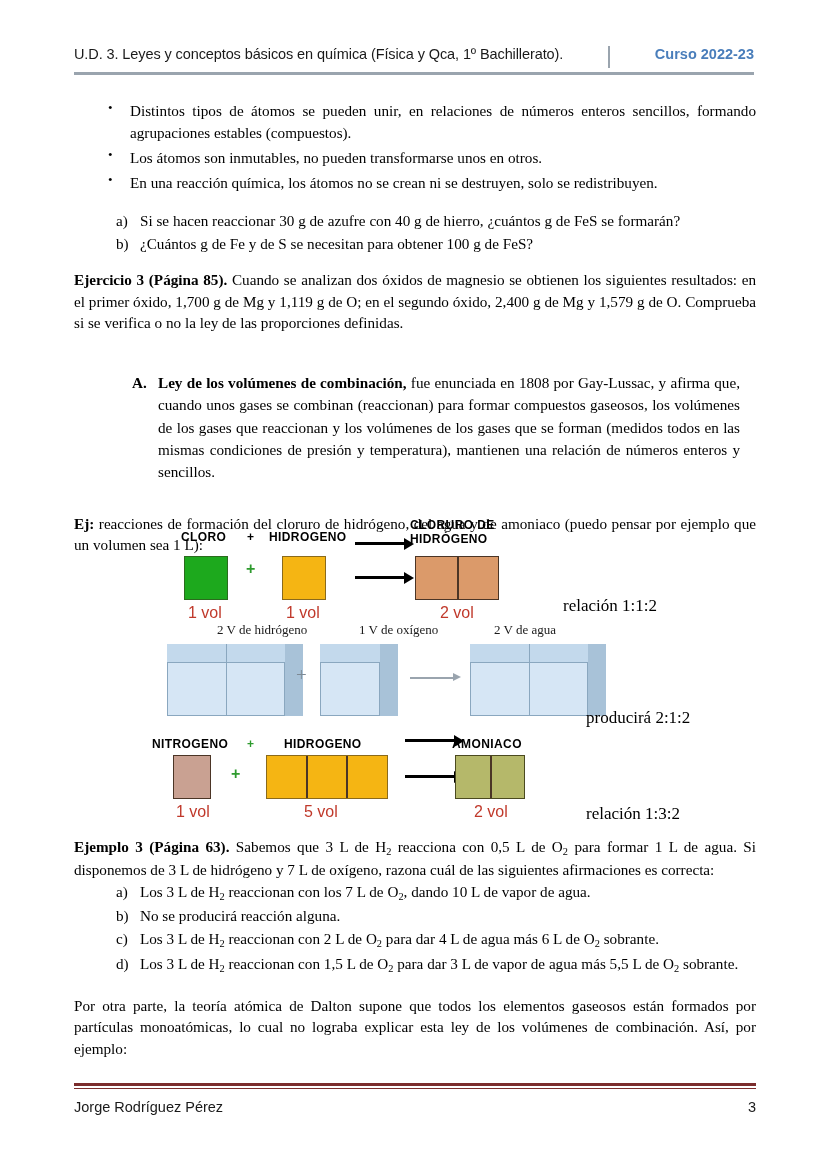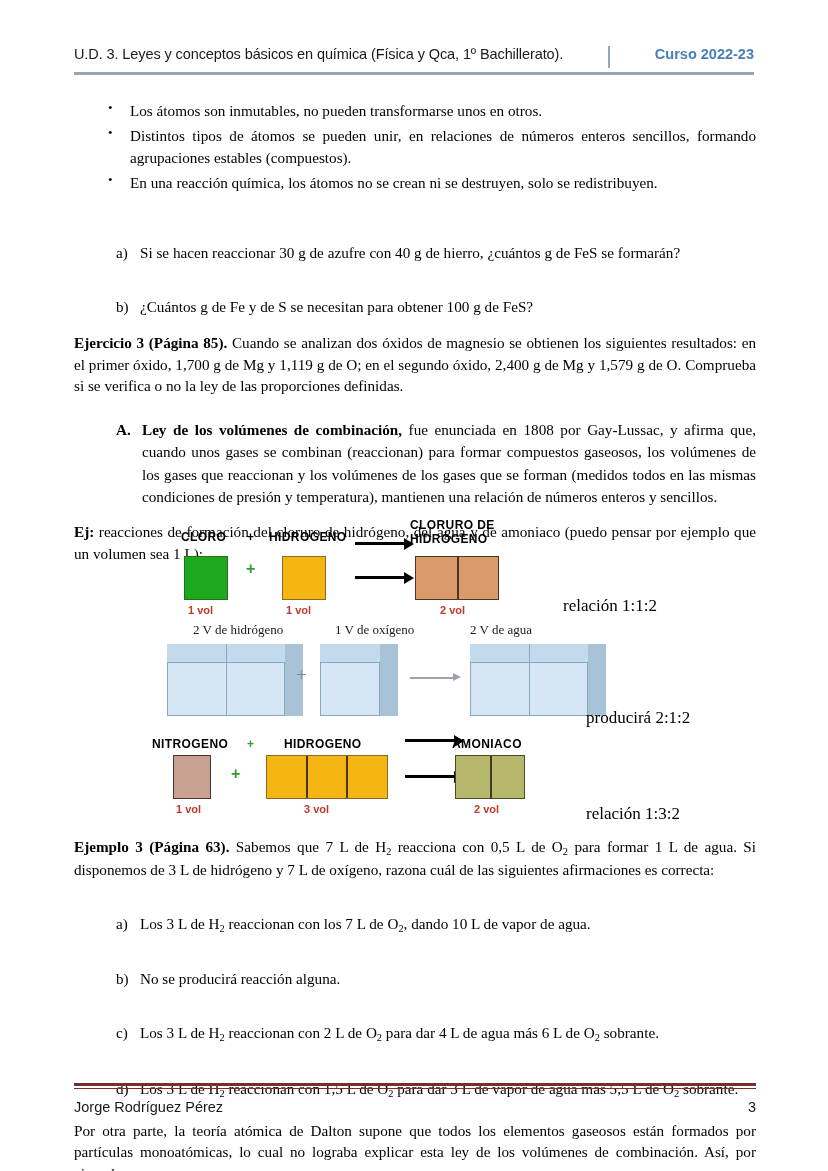--- a/index.html
+++ b/index.html
@@ -107,31 +107,30 @@
     list-style: none;
     counter-reset: alpha;
   }
   ol.alpha li {
     position: relative;
     font-size: 15.2px;
     line-height: 1.45;
     counter-increment: alpha;
     padding-left: 24px;
     margin-bottom: 1px;
-    margin-top: 32px;
   }
   ol.alpha li::before {
     content: counter(alpha, lower-alpha) ")";
     position: absolute;
     left: 0;
     top: 0;
   }
 
   ol.upper {
-    margin: 0;
+    margin: 16px;
     padding: 0 0 0 42px;
     list-style: none;
     counter-reset: upper;
   }
   ol.upper li {
     position: relative;
     font-size: 15.2px;
     line-height: 1.47;
     counter-increment: upper;
     padding-left: 26px;
@@ -169,22 +168,22 @@
     font-family: "Liberation Sans", sans-serif;
     font-weight: bold;
     font-size: 12px;
     letter-spacing: 0.4px;
     color: #000;
     position: absolute;
     white-space: nowrap;
   }
   .lbl-vol {
     font-family: "Liberation Sans", sans-serif;
-    font-weight: bold;
-    font-size: 11px;
+    font-weight: normal;
+    font-size: 16px;
     color: #C0392B;
     position: absolute;
     white-space: nowrap;
   }
   .plus-green {
     position: absolute;
     font-family: "Liberation Sans", sans-serif;
     font-weight: bold;
     font-size: 16px;
     color: #2E9B2E;
@@ -220,20 +219,21 @@
   }
 
   
   .panel2 { position: absolute; left: 165px; top: 110px; }
   .cube-cap {
     position: absolute;
     font-family: "Liberation Serif", serif;
     font-size: 13px;
     color: #1a1a1a;
     white-space: nowrap;
+    margin-left: 24px;
   }
   .cube {
     position: absolute;
     width: 132px;
     height: 72px;
   }
   .cube .face-front {
     position: absolute;
     left: 0; top: 18px;
     width: 100%; height: 54px;
@@ -328,22 +328,22 @@
       <span class="header-title">U.D. 3. Leyes y conceptos básicos en química (Física y Qca, 1º Bachillerato).</span>
       <span class="header-sep"></span>
       <span class="header-course">Curso 2022-23</span>
     </div>
     <div class="header-rule"></div>
   </div>
 
   <div class="content">
 
     <ul class="bullets">
+      <li>Distintos tipos de átomos se pueden unir, en relaciones de números enteros sencillos, formando agrupaciones estables (compuestos).</li>
       <li>Los átomos son inmutables, no pueden transformarse unos en otros.</li>
-      <li>Distintos tipos de átomos se pueden unir, en relaciones de números enteros sencillos, formando agrupaciones estables (compuestos).</li>
       <li>En una reacción química, los átomos no se crean ni se destruyen, solo se redistribuyen.</li>
     </ul>
 
     <div class="spacer-md"></div>
 
 
     <ol class="alpha">
       <li>Si se hacen reaccionar 30 g de azufre con 40 g de hierro, ¿cuántos g de FeS se formarán?</li>
       <li>¿Cuántos g de Fe y de S se necesitan para obtener 100 g de FeS?</li>
     </ol>
@@ -439,30 +439,30 @@
       </div>
 
       <div class="arrow" style="left:253px; top:2px; width:50px;"></div>
       <div class="arrow" style="left:253px; top:38px; width:50px;"></div>
 
       <div class="box box-olive" style="left:303px; top:18px; width:70px; height:44px;">
         <div class="vdiv" style="left:34px; top:0; bottom:0;"></div>
       </div>
 
       <span class="lbl-vol" style="left:24px; top:66px;">1 vol</span>
-      <span class="lbl-vol" style="left:152px; top:66px;">3 vol</span>
+      <span class="lbl-vol" style="left:152px; top:66px;">5 vol</span>
       <span class="lbl-vol" style="left:322px; top:66px;">2 vol</span>
     </div>
 
     <span class="relacion" style="left:586px; top:292px;">relación 1:3:2</span>
   </div>
 
   <div class="content" style="top:836px;">
 
-    <p class="para"><span class="b">Ejemplo 3 (Página 63).</span><span> Sabemos que 7 L de H</span><sub>2</sub><span> reacciona con 0,5 L de O</span><sub>2</sub><span> para formar 1 L de agua. Si disponemos de 3 L de hidrógeno y 7 L de oxígeno, razona cuál de las siguientes afirmaciones es correcta:</span></p>
+    <p class="para"><span class="b">Ejemplo 3 (Página 63).</span><span> Sabemos que 3 L de H</span><sub>2</sub><span> reacciona con 0,5 L de O</span><sub>2</sub><span> para formar 1 L de agua. Si disponemos de 3 L de hidrógeno y 7 L de oxígeno, razona cuál de las siguientes afirmaciones es correcta:</span></p>
 
     <ol class="alpha">
       <li><span>Los 3 L de H</span><sub>2</sub><span> reaccionan con los 7 L de O</span><sub>2</sub><span>, dando 10 L de vapor de agua.</span></li>
       <li><span>No se producirá reacción alguna.</span></li>
       <li><span>Los 3 L de H</span><sub>2</sub><span> reaccionan con 2 L de O</span><sub>2</sub><span> para dar 4 L de agua más 6 L de O</span><sub>2</sub><span> sobrante.</span></li>
       <li><span>Los 3 L de H</span><sub>2</sub><span> reaccionan con 1,5 L de O</span><sub>2</sub><span> para dar 3 L de vapor de agua más 5,5 L de O</span><sub>2</sub><span> sobrante.</span></li>
     </ol>
 
     <div class="spacer-lg"></div>
 

